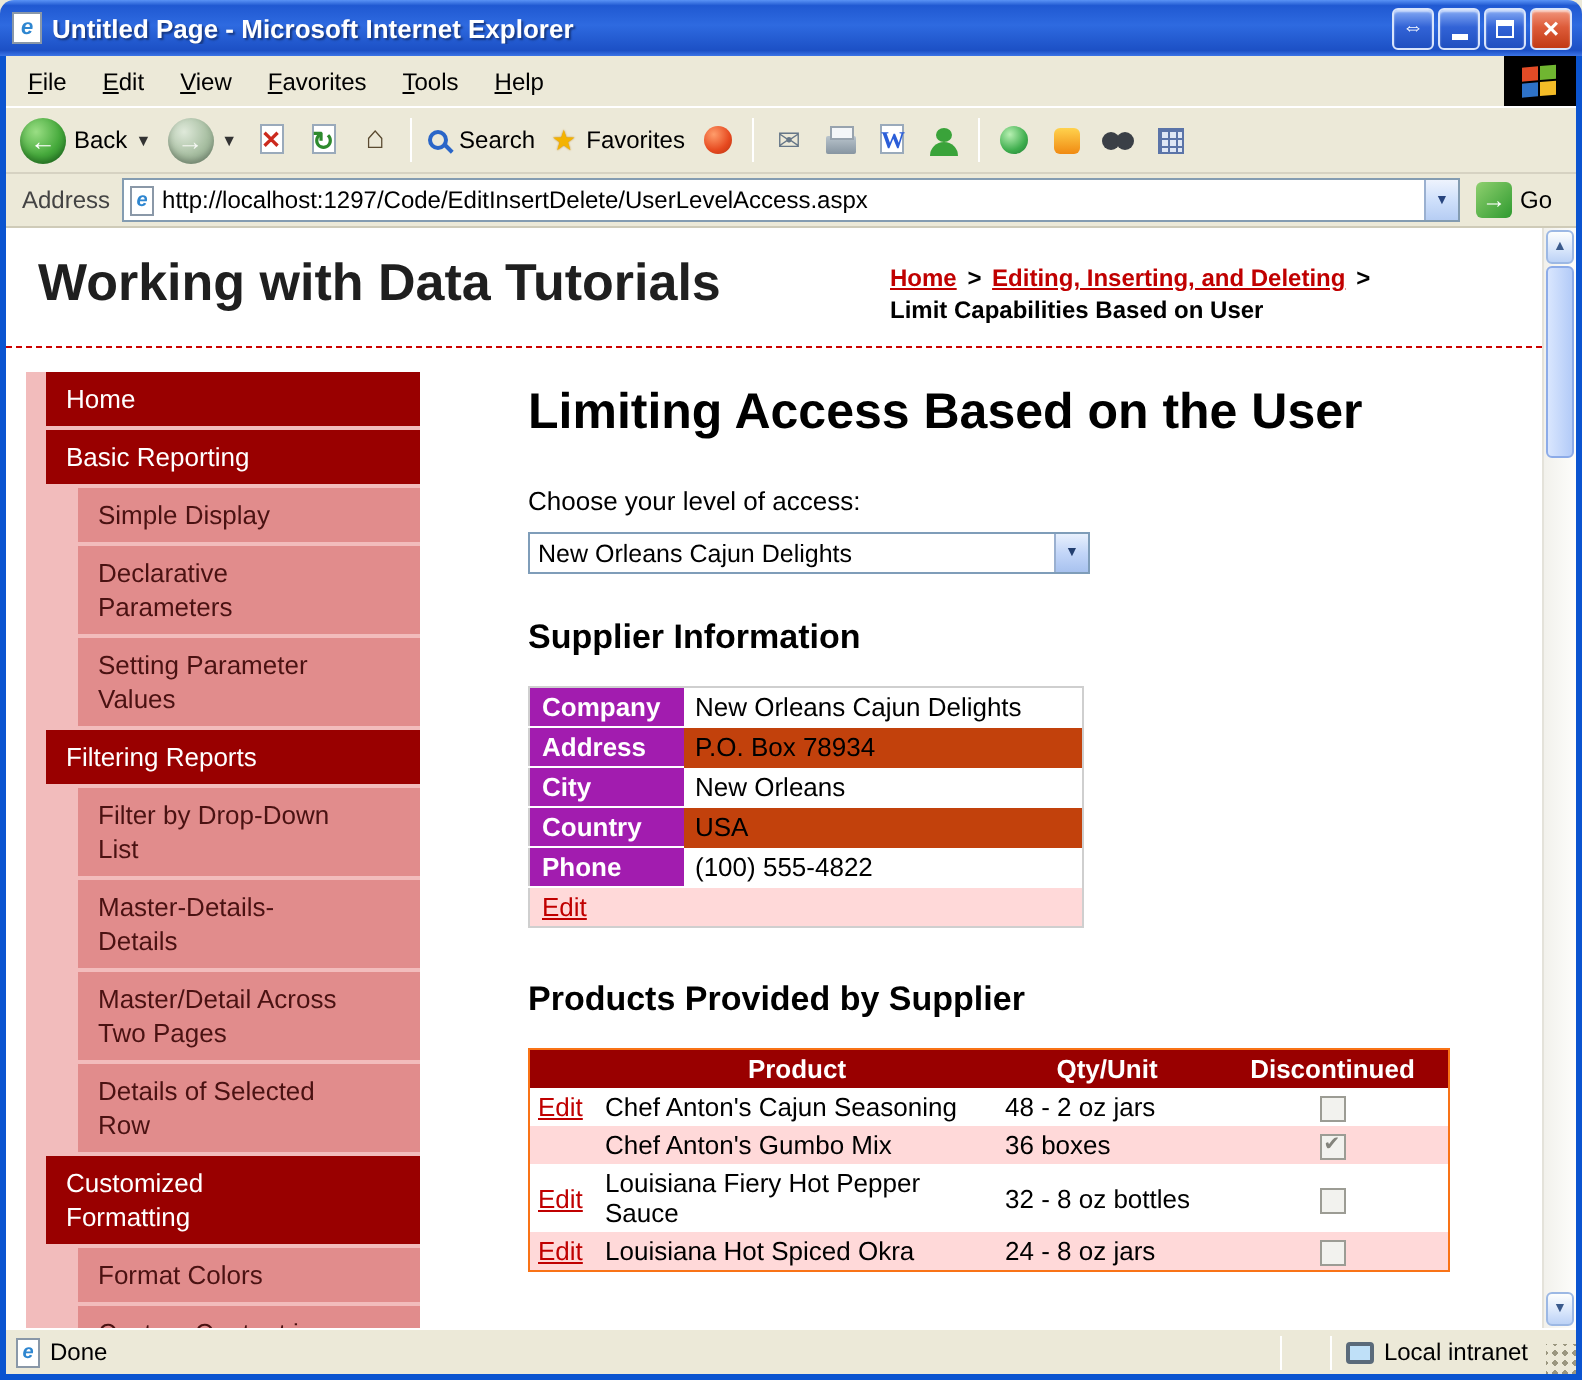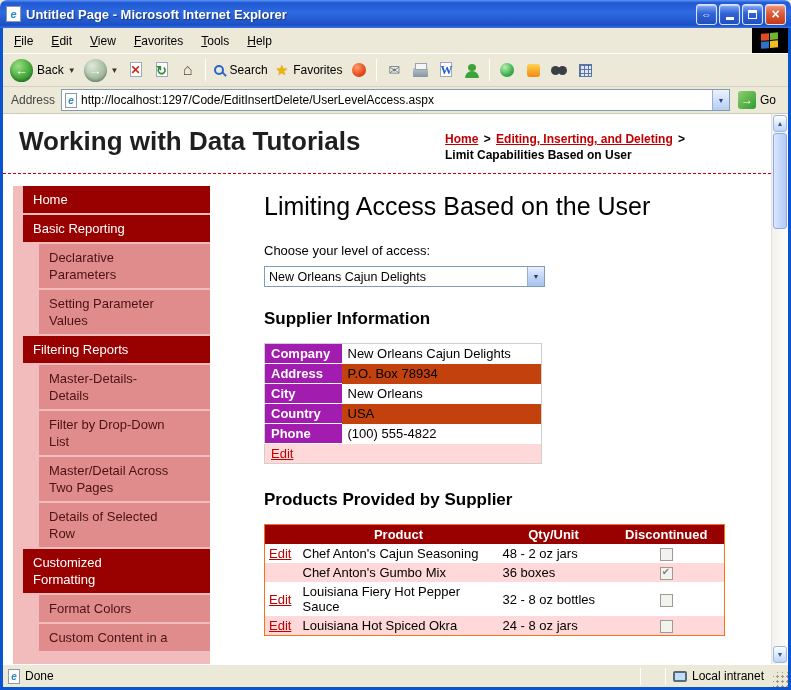--- a/index.html
+++ b/index.html
@@ -93,21 +93,21 @@
   .dashsep{border-bottom:1px dashed #cc0000;margin-top:10px;flex-shrink:0;}
   .pagebody{flex:1;min-height:0;display:flex;padding-top:12px;}
 
   
   .sidebar{width:197px;margin-left:10px;background:#f2bcbc;flex-shrink:0;overflow:hidden;}
   .nav-h{margin:0 0 2px 10px;padding:5px 45px 5px 10px;background:#990000;color:#fff;font-size:13px;line-height:17px;cursor:pointer;}
   .nav-i{margin:0 0 2px 26px;padding:5px 35px 5px 10px;background:#e18c8c;color:#4a1212;font-size:13px;line-height:17px;cursor:pointer;}
 
   
   .main{flex:1;min-width:0;padding:4px 18px 0 54px;}
-  h1{font-size:25px;font-weight:normal;color:#000;margin:2px 0 22px;}
+  h1{font-size:25px;font-weight:bold;color:#000;margin:2px 0 22px;}
   .access-label{font-size:13px;margin-bottom:8px;color:#000;}
   .xp-select{width:281px;height:21px;border:1px solid #7f9db9;background:#fff;display:flex;align-items:center;margin-bottom:22px;cursor:pointer;}
   .sel-text{flex:1;font-size:12.5px;padding-left:4px;white-space:nowrap;overflow:hidden;}
   .sel-arrow{width:17px;height:19px;border-left:1px solid #9ab0d0;display:flex;align-items:center;justify-content:center;
     font-size:7px;color:#223e6f;background:linear-gradient(180deg,#e8f0fd,#c3d6f8 50%,#a8c2ef);}
   h2{font-size:17px;font-weight:bold;color:#000;margin:4px 0 14px;}
 
   table{border-collapse:collapse;font-size:13px;}
   .supplier{margin-bottom:26px;border:1px solid #cfcfcf;}
   .supplier th{background:#a21caf;color:#fff;font-weight:bold;text-align:left;padding:2px 6px;width:77px;border-bottom:1px solid #fff;}
@@ -277,25 +277,26 @@
             </div>
             <div class="bc-current">Limit Capabilities Based on User</div>
           </div>
         </div>
         <div class="dashsep"></div>
 
         <div class="pagebody">
           <div class="sidebar">
             <div class="nav-h">Home</div>
             <div class="nav-h">Basic Reporting</div>
+            <div class="nav-i">Simple Display</div>
             <div class="nav-i">Declarative Parameters</div>
             <div class="nav-i">Setting Parameter Values</div>
             <div class="nav-h">Filtering Reports</div>
+            <div class="nav-i">Filter by Drop-Down List</div>
             <div class="nav-i">Master-Details-Details</div>
-            <div class="nav-i">Filter by Drop-Down List</div>
             <div class="nav-i">Master/Detail Across Two Pages</div>
             <div class="nav-i">Details of Selected Row</div>
             <div class="nav-h">Customized Formatting</div>
             <div class="nav-i">Format Colors</div>
             <div class="nav-i">Custom Content in a</div>
           </div>
 
           <div class="main">
             <h1>Limiting Access Based on the User</h1>
 

